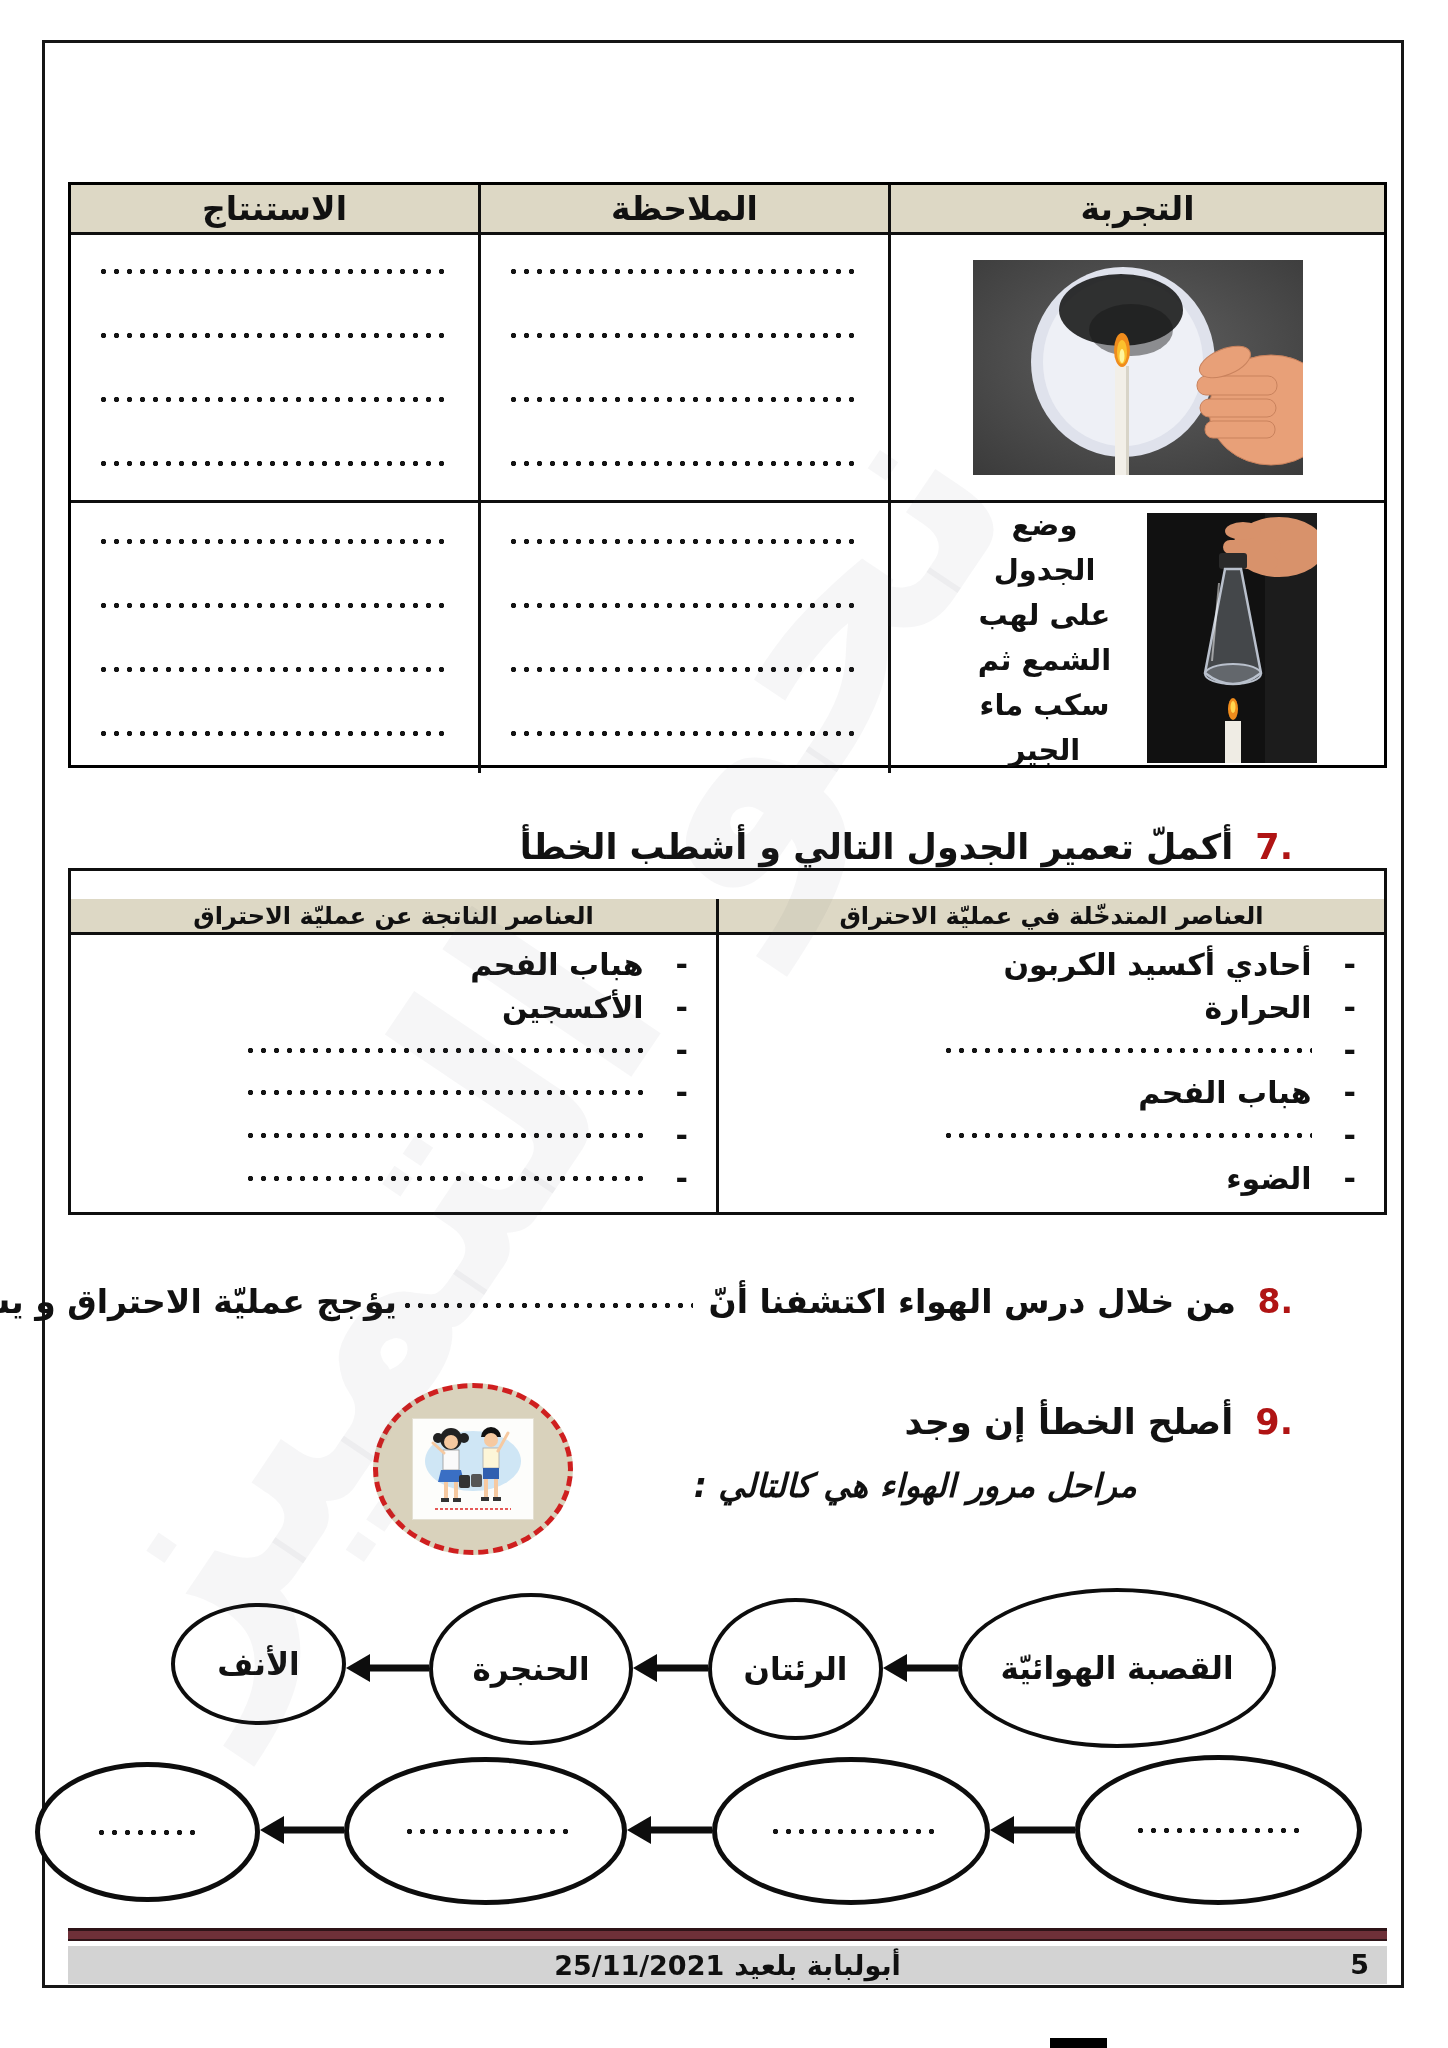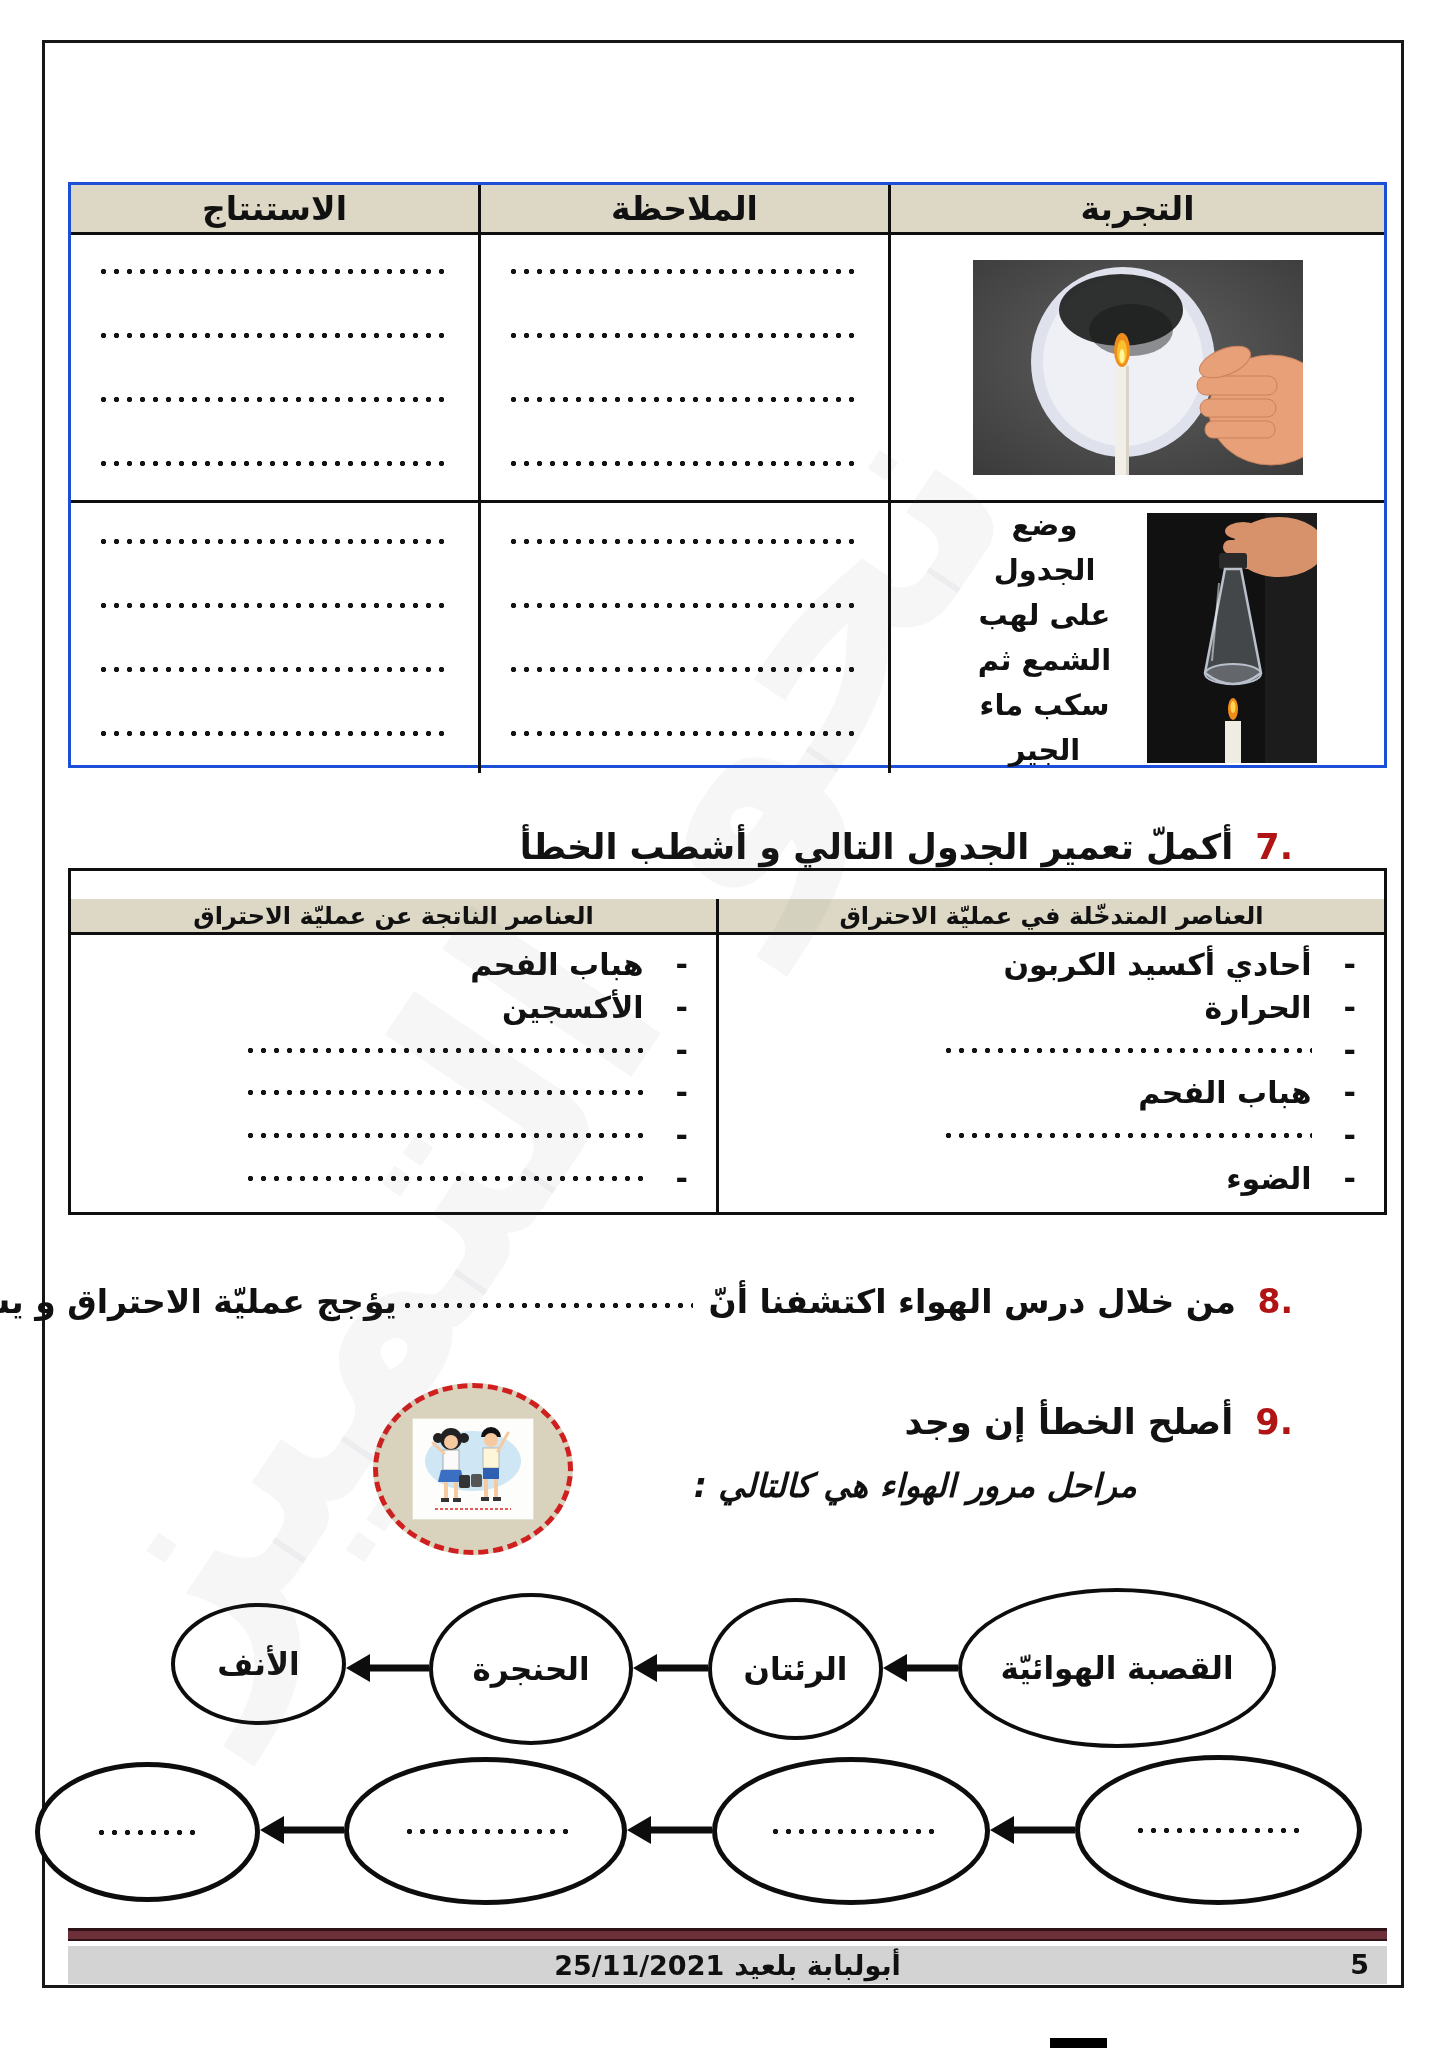--- a/index.html
+++ b/index.html
@@ -9,21 +9,21 @@
 
   
   .qtitle{position:absolute;direction:rtl;font-size:35px;font-weight:700;white-space:nowrap;color:#121212;}
   .qnum{color:#b01414;direction:ltr;unicode-bidi:isolate;font-weight:700;margin-left:10px;}
 
   
   .dots{height:9px;background-image:radial-gradient(circle,#141414 2.4px,transparent 3px);
         background-size:13px 9px;background-repeat:repeat-x;background-position:left center;}
 
   
-  .t6{position:absolute;left:68px;top:182px;width:1319px;height:586px;border:3px solid #1d4ed8;
+  .t6{position:absolute;left:68px;top:182px;width:1319px;height:586px;border:3px solid #000000;
       box-sizing:border-box;display:grid;grid-template-columns:407px 410px 1fr;grid-template-rows:50px 268px 1fr;background:transparent;}
   .th{background:#ddd8c5;font-weight:700;font-size:33px;display:flex;align-items:center;justify-content:center;
       border-bottom:3px solid #0f0f0f;direction:rtl;}
   .vdiv{border-left:3px solid #0f0f0f;}
   .rb{border-bottom:3px solid #0f0f0f;}
   .cell{display:flex;align-items:center;justify-content:center;}
   .blank4{display:flex;flex-direction:column;justify-content:center;gap:55px;width:100%;height:100%;padding:0 26px;box-sizing:border-box;}
   .exp2{display:flex;direction:rtl;align-items:center;justify-content:center;gap:16px;width:100%;height:100%;}
   .caption{width:172px;font-size:29px;font-weight:700;line-height:1.55;text-align:center;direction:rtl;}
 

